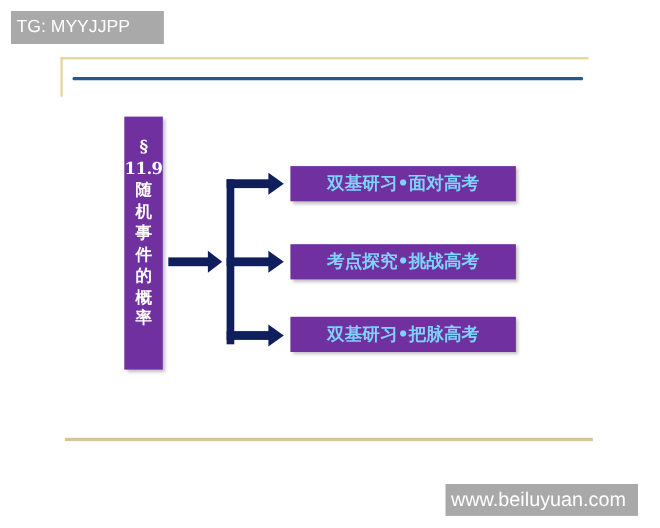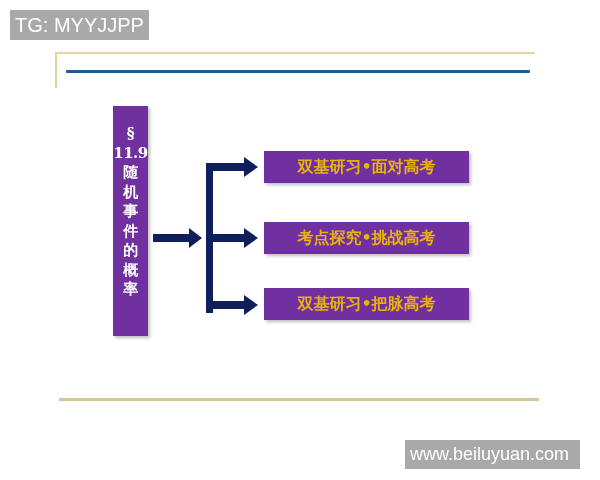--- a/index.html
+++ b/index.html
@@ -3,21 +3,21 @@
 <meta charset="utf-8">
 <style>
   html, body { margin: 0; padding: 0; }
   body {
     width: 600px; height: 480px; position: relative; overflow: hidden;
     background: #ffffff;
     font-family: "DejaVu Sans", "Liberation Sans", sans-serif;
   }
   .watermark {
     position: absolute; background: #a9a9a9; color: #ffffff;
-    font-family: "Liberation Sans", sans-serif; font-size: 20px;
+    font-family: "Liberation Sans", sans-serif; font-size: 16px;
     display: flex; align-items: center; padding-left: 5px; box-sizing: border-box;
   }
   .wm-top { left: 10px; top: 10px; width: 139px; height: 30px; }
   .wm-bottom { left: 405px; top: 440px; width: 175px; height: 29px; font-size: 18px; }
 
   .gold-top-h { position: absolute; left: 55px; top: 52px; width: 480px; height: 2px; background: #e2d49a; }
   .gold-top-v { position: absolute; left: 55px; top: 52px; width: 2px; height: 36px; background: #e2d49a; }
   .blue-line { position: absolute; left: 66px; top: 70px; width: 464px; height: 3px; background: #1f5a94; border-radius: 1px; }
   .gold-bottom { position: absolute; left: 59px; top: 398px; width: 480px; height: 3px; background: #d4c796; }
 
@@ -25,21 +25,21 @@
     position: absolute; left: 113px; top: 106px; width: 35px; height: 230px;
     background: #7030a0; box-shadow: 2px 2px 3px rgba(0,0,0,0.25);
     color: #fff; font-family: "DejaVu Serif", "Liberation Serif", serif; font-weight: bold;
     display: flex; flex-direction: column; align-items: center; padding-top: 18px; box-sizing: border-box;
   }
   .vbox .line { font-size: 15px; line-height: 19.5px; text-align: center; letter-spacing: -0.5px; }
 
   .hbox {
     position: absolute; left: 264px; width: 205px; height: 32px;
     background: #7030a0; box-shadow: 2px 2px 3px rgba(0,0,0,0.25);
-    color: #eab308; font-weight: bold; font-size: 16px;
+    color: #7dd3fc; font-weight: bold; font-size: 16px;
     display: flex; align-items: center; justify-content: center;
     font-family: "DejaVu Sans", sans-serif;
   }
   .hbox1 { top: 151px; }
   .hbox2 { top: 222px; }
   .hbox3 { top: 288px; }
   svg.connectors { position: absolute; left: 0; top: 0; }
 </style>
 </head>
 <body>

